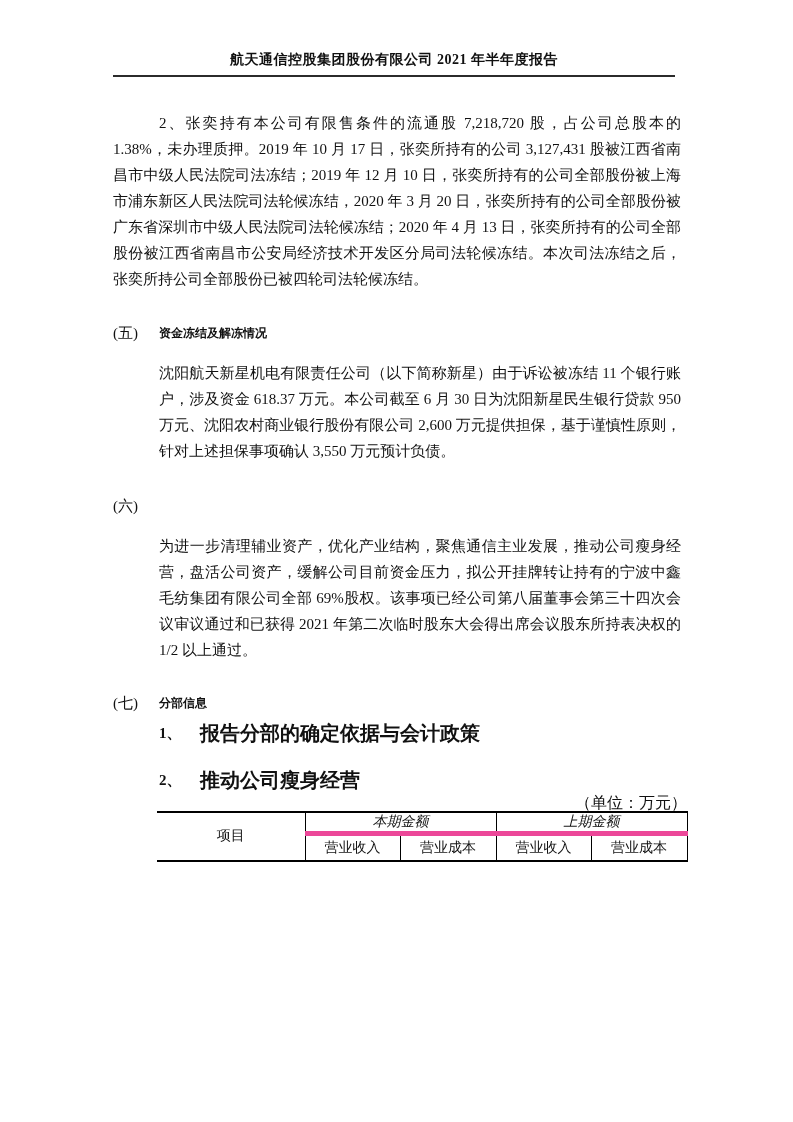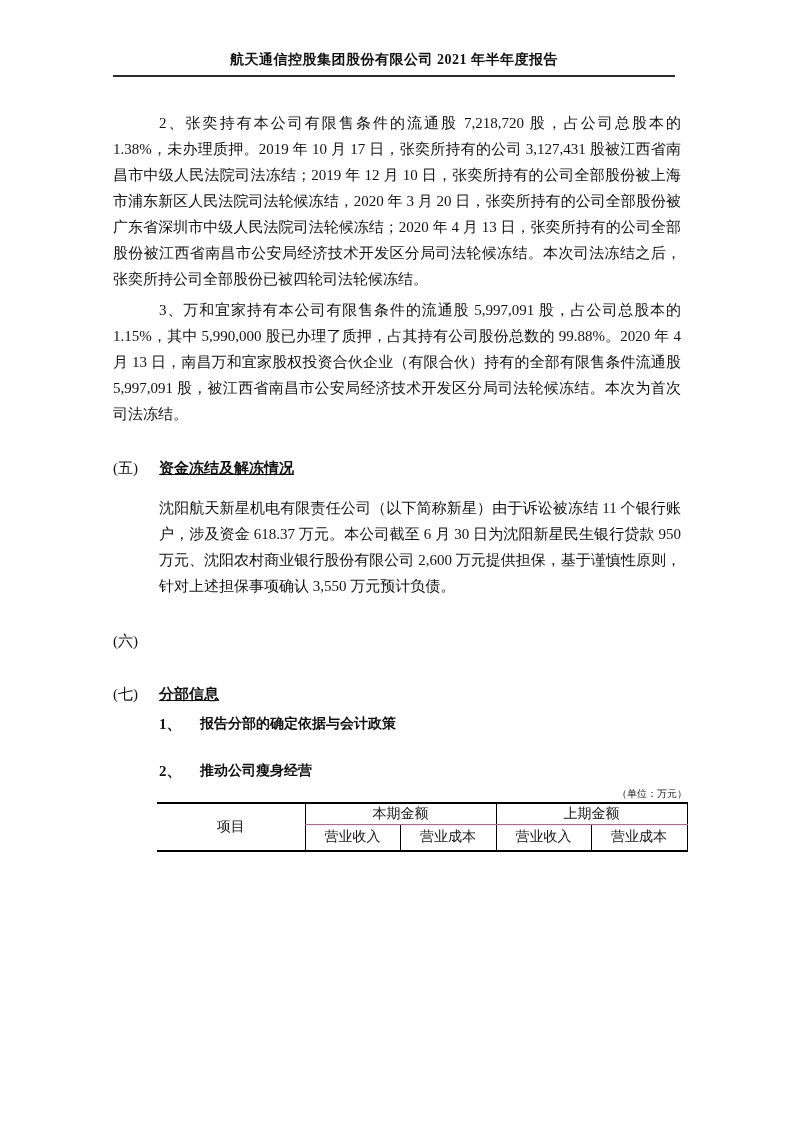--- a/index.html
+++ b/index.html
@@ -44,59 +44,59 @@
   }
   .indent { text-indent: 46px; font-family: Liberation Serif, serif; }
   .para-zhangyi { margin-top: 35px; }
   .para-wanheyijia { margin-top: 5px; }
   .sec-head {
     display: flex;
     font-size: 15px;
     line-height: 26px;
   }
   .sec-num { flex: none; width: 46px; font-weight: normal; }
-  .sec-title { font-weight: bold; font-size: 15px; text-decoration: underline; }
+  .sec-title { font-weight: bold; font-size: 12px; }
   .sec-body { margin-left: 46px; margin-top: 14px; }
   .sec-5 { margin-top: 28px; }
   .sec-6 { margin-top: 29px; }
   .sec-7 { margin-top: 27px; }
   .subsection { margin-left: 46px; }
   .sub-1 { margin-top: 4px; }
   .sub-2 { margin-top: 21px; }
   .sub-head { display: flex; font-size: 15px; line-height: 26px; font-weight: bold; }
   .sub-num { flex: none; width: 41px; }
-  .sub-title { font-size: 14px; font-weight: bold; }
+  .sub-title { font-size: 20px; font-weight: bold; }
   .sub-body { margin-left: 41px; margin-top: 2px; }
   .unit-note {
     width: 530px;
     margin-left: -2px;
     margin-top: 2px;
     text-align: right;
-    font-size: 10px;
+    font-size: 16px;
     line-height: 16px;
   }
   .seg-table {
     width: 530px;
     margin-left: -2px;
     margin-top: 0;
     border-collapse: collapse;
     border-top: 2.5px solid #000;
     border-bottom: 2.5px solid #000;
     table-layout: fixed;
     font-size: 14px;
   }
   .seg-table td {
     text-align: center;
     vertical-align: middle;
     border-left: 1px solid #000;
     padding: 0 2px;
   }
   .seg-table td.c-item { border-left: none; }
   .seg-table td.t-right { border-right: 1px solid #000; }
-  .seg-table td.c-group { border-bottom: 1px solid #ec4899; height: 21px; }
+  .seg-table td.c-group { border-bottom: 5px solid #ec4899; height: 21px; font-style: italic; }
   .seg-table tr.row-sub td { height: 27px; }
   .page-footer {
     position: absolute;
     top: 1066px;
     left: 0;
     width: 100%;
     text-align: center;
   }
   .page-number {
     font-family: "Liberation Sans", "DejaVu Sans", sans-serif;
@@ -110,34 +110,34 @@
 <div class="page">
 
   <header class="doc-header">
     <span class="doc-header-title">航天通信控股集团股份有限公司 2021 年半年度报告</span>
   </header>
 
   <main class="content">
 
     <p class="para indent para-zhangyi">2、张奕持有本公司有限售条件的流通股 7,218,720 股，占公司总股本的 1.38%，未办理质押。2019 年 10 月 17 日，张奕所持有的公司 3,127,431 股被江西省南昌市中级人民法院司法冻结；2019 年 12 月 10 日，张奕所持有的公司全部股份被上海市浦东新区人民法院司法轮候冻结，2020 年 3 月 20 日，张奕所持有的公司全部股份被广东省深圳市中级人民法院司法轮候冻结；2020 年 4 月 13 日，张奕所持有的公司全部股份被江西省南昌市公安局经济技术开发区分局司法轮候冻结。本次司法冻结之后，张奕所持公司全部股份已被四轮司法轮候冻结。</p>
 
-    <p class="para indent para-wanheyijia">3、万和宜家持有本公司有限售条件的流通股 5,997,091 股，占公司总股本的 1.15%，其中 5,990,000 股已办理了质押，占其持有公司股份总数的 99.88%。2020 年 4 月 13 日，南昌万和宜家股权投资合伙企业（有限合伙）持有的全部有限售条件流通股 5,997,091 股，被江西省南昌市公安局经济技术开发区分局司法轮候冻结。本次为首次司法冻结。</p>
 
     <section class="sec sec-5">
       <div class="sec-head">
         <span class="sec-num">(五)</span>
         <span class="sec-title">资金冻结及解冻情况</span>
       </div>
       <p class="sec-body">沈阳航天新星机电有限责任公司（以下简称新星）由于诉讼被冻结 11 个银行账户，涉及资金 618.37 万元。本公司截至 6 月 30 日为沈阳新星民生银行贷款 950 万元、沈阳农村商业银行股份有限公司 2,600 万元提供担保，基于谨慎性原则，针对上述担保事项确认 3,550 万元预计负债。</p>
     </section>
 
     <section class="sec sec-6">
       <div class="sec-head">
         <span class="sec-num">(六)</span>
       </div>
+      <p class="sec-body">为进一步清理辅业资产，优化产业结构，聚焦通信主业发展，推动公司瘦身经营，盘活公司资产，缓解公司目前资金压力，拟公开挂牌转让持有的宁波中鑫毛纺集团有限公司全部 69%股权。该事项已经公司第八届董事会第三十四次会议审议通过和已获得 2021 年第二次临时股东大会得出席会议股东所持表决权的 1/2 以上通过。</p>
     </section>
 
     <section class="sec sec-7">
       <div class="sec-head">
         <span class="sec-num">(七)</span>
         <span class="sec-title">分部信息</span>
       </div>
 
       <div class="subsection sub-1">
         <div class="sub-head">

